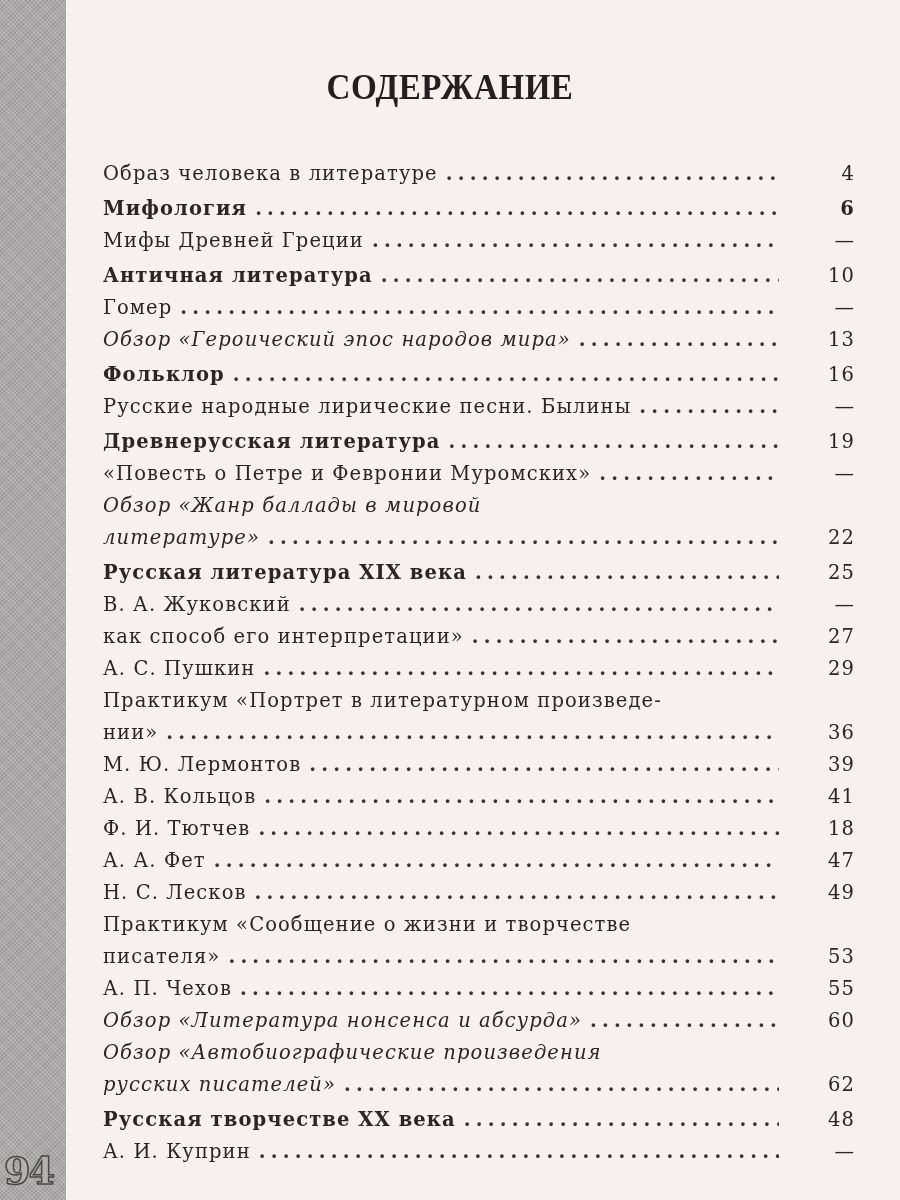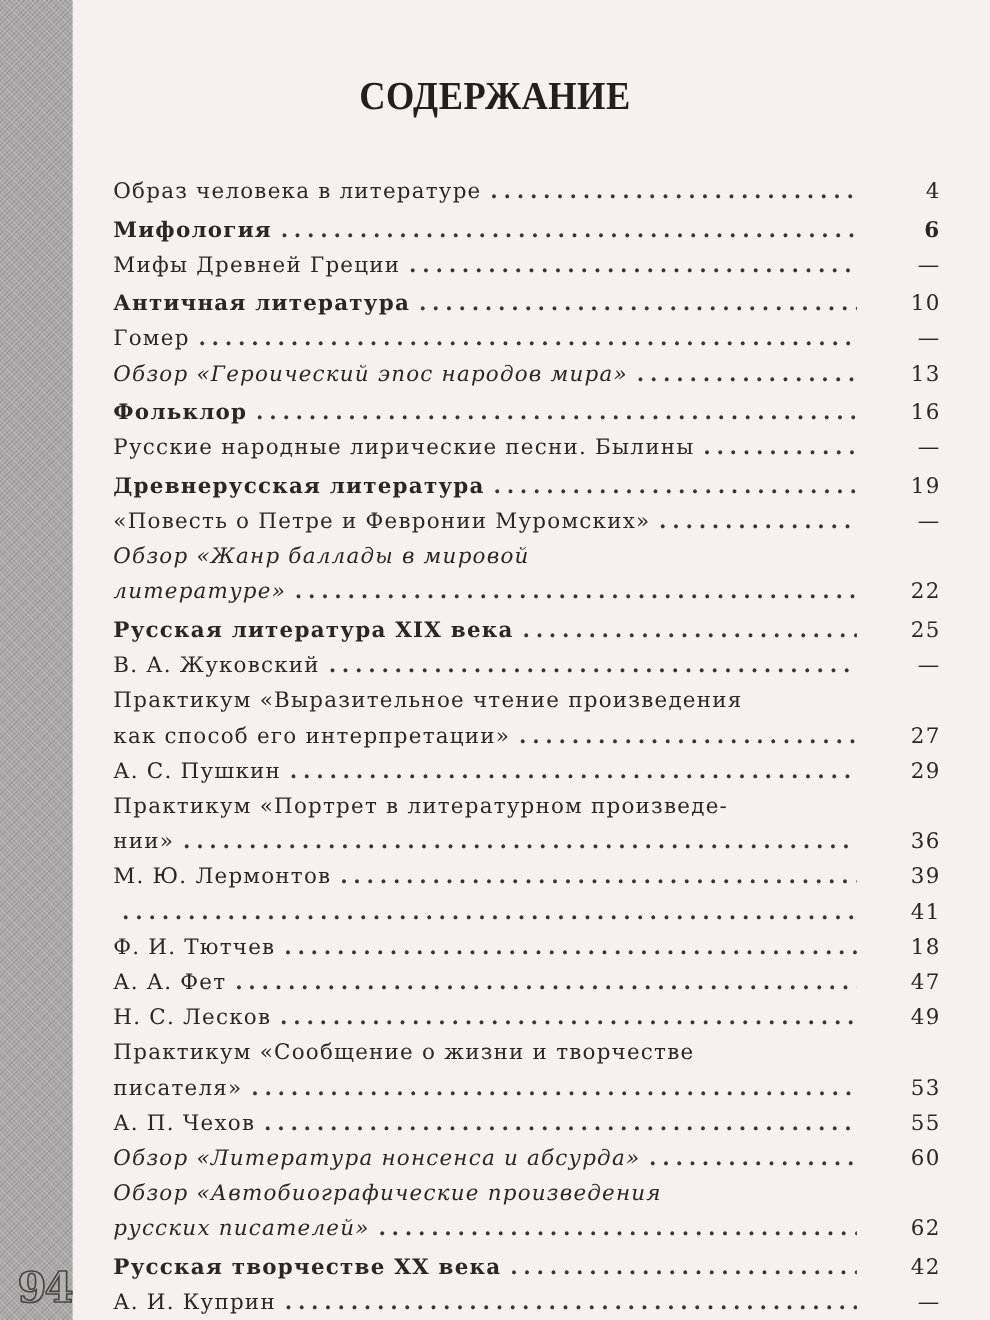--- a/index.html
+++ b/index.html
@@ -32,21 +32,21 @@
   .row .lbl { flex:0 0 auto; }
   .row .dots {
     flex:1 1 auto; overflow:hidden; margin:0 6px 0 8px; letter-spacing:5.2px;
     font-weight:bold; color:#3a3434;
   }
   .row .pg { flex:0 0 70px; text-align:right; }
   .row.nodots .dots { visibility:hidden; }
   .bold { font-weight:bold; }
   .ital { font-style:italic; font-weight:normal; }
   .page-num {
-    position:absolute; left:16px; top:1148px; font-size:38px; font-weight:bold;
+    position:absolute; left:4px; top:1148px; font-size:38px; font-weight:bold;
     font-family:"DejaVu Serif",serif; color:#b3b0b0;
     -webkit-text-stroke:1.5px #4a4545; letter-spacing:-2px;
   }
 </style>
 </head>
 <body>
 
 <div class="margin-strip"></div>
 
 <div class="title">СОДЕРЖАНИЕ</div>
@@ -115,25 +115,20 @@
   <div class="row gap">
       <span class="lbl bold">Русская литература XIX века</span>
       <span class="dots">...............................................................................................</span>
       <span class="pg">25</span>
     </div>
   <div class="row">
       <span class="lbl">В. А. Жуковский</span>
       <span class="dots">...............................................................................................</span>
       <span class="pg">—</span>
     </div>
-  <div class="row nodots">
-      <span class="lbl">Практикум «Выразительное чтение произведения</span>
-      <span class="dots"></span>
-      <span class="pg"></span>
-    </div>
   <div class="row">
       <span class="lbl">как способ его интерпретации»</span>
       <span class="dots">...............................................................................................</span>
       <span class="pg">27</span>
     </div>
   <div class="row">
       <span class="lbl">А. С. Пушкин</span>
       <span class="dots">...............................................................................................</span>
       <span class="pg">29</span>
     </div>
@@ -146,20 +141,21 @@
       <span class="lbl">нии»</span>
       <span class="dots">...............................................................................................</span>
       <span class="pg">36</span>
     </div>
   <div class="row">
       <span class="lbl">М. Ю. Лермонтов</span>
       <span class="dots">...............................................................................................</span>
       <span class="pg">39</span>
     </div>
   <div class="row">
+      <span class="lbl">А. В. Кольцов</span>
       <span class="dots">...............................................................................................</span>
       <span class="pg">41</span>
     </div>
   <div class="row">
       <span class="lbl">Ф. И. Тютчев</span>
       <span class="dots">...............................................................................................</span>
       <span class="pg">18</span>
     </div>
   <div class="row">
       <span class="lbl">А. А. Фет</span>
@@ -197,21 +193,21 @@
       <span class="pg"></span>
     </div>
   <div class="row">
       <span class="lbl ital">русских писателей»</span>
       <span class="dots">...............................................................................................</span>
       <span class="pg">62</span>
     </div>
   <div class="row gap">
       <span class="lbl bold">Русская творчестве XX века</span>
       <span class="dots">...............................................................................................</span>
-      <span class="pg">42</span>
+      <span class="pg">48</span>
     </div>
   <div class="row">
       <span class="lbl">А. И. Куприн</span>
       <span class="dots">...............................................................................................</span>
       <span class="pg">—</span>
     </div>
 </div>
 
 <div class="page-num">94</div>
 

